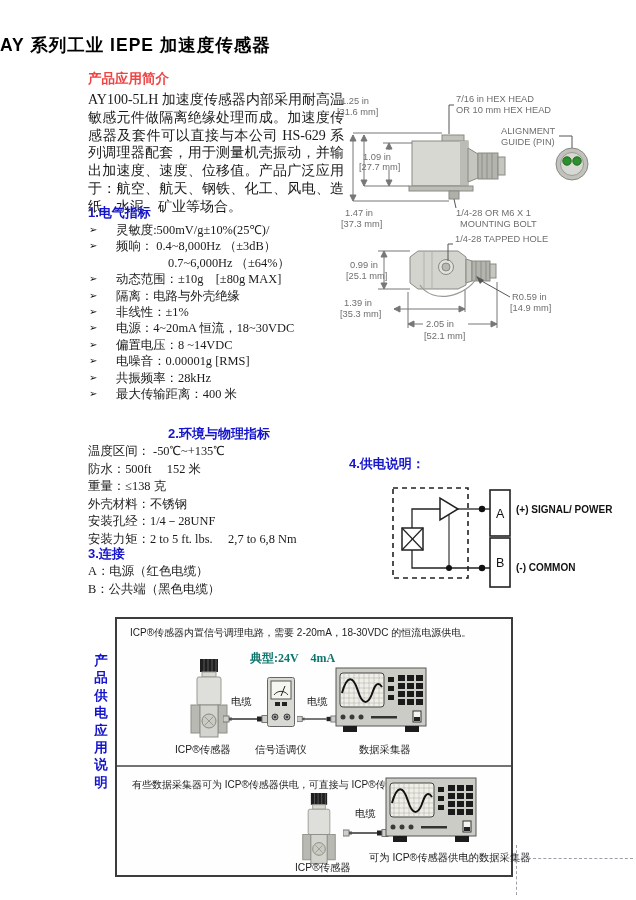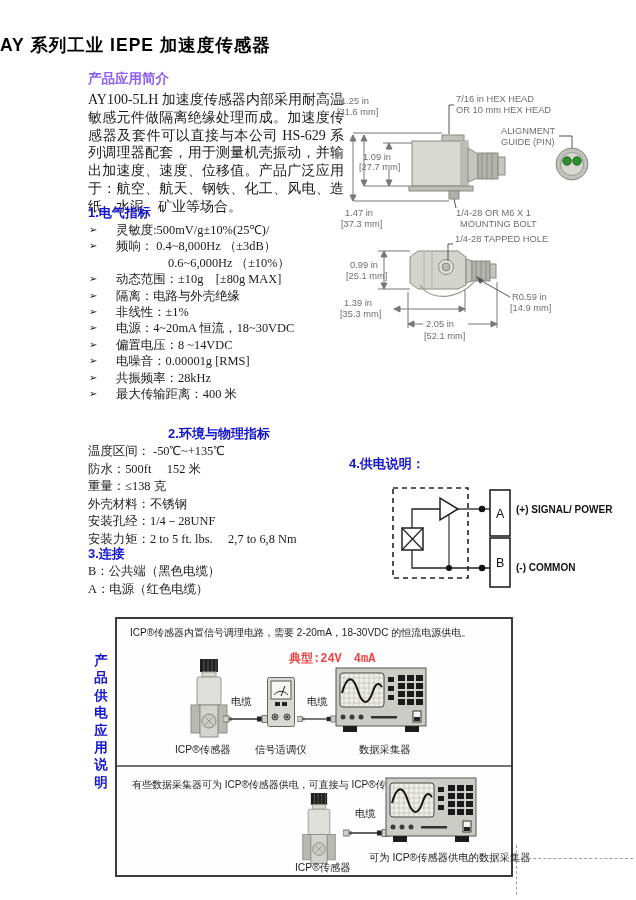--- a/index.html
+++ b/index.html
@@ -2,21 +2,21 @@
 <html><head>
 <meta charset="utf-8">
 <style>
   * { margin:0; padding:0; box-sizing:border-box; }
   body { background:#e8ecef; font-family:"Liberation Sans", sans-serif; }
   .page { position:relative; width:636px; height:900px; background:#ffffff; margin:0 auto; overflow:hidden; color:#1a1a1a; }
 
   .title { position:absolute; top:33px; left:0; width:100%; text-align:left;
            font-size:17.5px; font-weight:bold; letter-spacing:1px; color:#000; }
 
-  .h-red  { color:#8b5cf6; font-weight:bold; font-size:13.5px; font-family:"Liberation Sans",sans-serif; }
+  .h-red  { color:#ef4444; font-weight:bold; font-size:13.5px; font-family:"Liberation Sans",sans-serif; }
   .h-blue { color:#1414cc; font-weight:bold; font-size:13px; font-family:"Liberation Sans",sans-serif; }
 
   .intro { position:absolute; left:88px; top:70px; width:256px; }
   .intro p { margin-top:3px; font-size:14px; line-height:17.8px; text-align:justify;
              font-family:"Liberation Serif", serif; }
 
   .tech { position:absolute; left:88px; top:204px; width:262px; }
   .tech .h-blue { line-height:18px; }
   .spec-line { display:flex; font-size:12.4px; line-height:16.4px; font-family:"Liberation Serif", serif; }
   .spec-line .blt { width:28px; flex:none; font-size:10px; padding-left:1px; color:#111; }
@@ -41,22 +41,22 @@
                 line-height:17.4px; word-break:break-all; text-align:center; }
 
   .bottom-box { position:absolute; left:115px; top:617px; width:398px; height:260px;
                 border:2px solid #3c3c3c; background:#fefefe; }
   .panel { position:relative; }
   .panel1 { height:148px; border-bottom:2px solid #737373; }
   .panel2 { height:106px; }
   .panel .note { position:absolute; font-size:10px; color:#1c1c1c; white-space:nowrap; }
   .p1-note { left:13px; top:7px; }
   .p2-note { left:15px; top:11px; }
-  .typical { position:absolute; left:133px; top:31px; font-size:12px; font-weight:bold; color:#ef4444;
-             font-family:Liberation Mono, monospace;margin-left:39px; }
+  .typical { position:absolute; left:133px; top:31px; font-size:12px; font-weight:bold; color:#0f766e;
+             font-family:Liberation Serif, serif; }
   .dev-label { position:absolute; font-size:10.3px; color:#1c1c1c; white-space:nowrap;text-align:center; }
   .cable-label { position:absolute; font-size:10.3px; color:#1c1c1c; }
   .dev { position:absolute; }
 
   .dash-v { position:absolute; left:516px; top:845px; height:50px; width:0;
             border-left:1px dashed #9aa0a6; }
   .dash-h { position:absolute; left:528px; top:858px; width:105px; height:0;
             border-top:1px dashed #9aa0a6; }
 </style>
 </head>
@@ -74,21 +74,21 @@
   <div class="tech">
     <div class="h-blue">1.电气指标</div>
     <div class="spec-line">
         <span class="blt">➢</span>
         <span>灵敏度:500mV/g±10%(25℃)/</span>
       </div>
     <div class="spec-line">
         <span class="blt">➢</span>
         <span>频响： 0.4~8,000Hz （±3dB）</span>
       </div>
-    <div class="spec-cont">0.6~6,000Hz （±10%）</div>
+    <div class="spec-cont">0.7~6,000Hz （±64%）</div>
     <div class="spec-line">
         <span class="blt">➢</span>
         <span>动态范围：±10g　[±80g MAX]</span>
       </div>
     <div class="spec-line">
         <span class="blt">➢</span>
         <span>隔离：电路与外壳绝缘</span>
       </div>
     <div class="spec-line">
         <span class="blt">➢</span>
@@ -121,22 +121,22 @@
     <div class="plain-line">温度区间：  -50℃~+135℃</div>
     <div class="plain-line">防水：500ft　 152 米</div>
     <div class="plain-line">重量：≤138 克</div>
     <div class="plain-line">外壳材料：不锈钢</div>
     <div class="plain-line">安装孔经：1/4－28UNF</div>
     <div class="plain-line">安装力矩：2 to 5 ft. lbs.　 2,7 to 6,8 Nm</div>
   </div>
 
   <div class="conn">
     <div class="h-blue">3.连接</div>
+    <div class="plain-line">A：电源（红色电缆）</div>
     <div class="plain-line">B：公共端（黑色电缆）</div>
-    <div class="plain-line">A：电源（红色电缆）</div>
   </div>
 
   <svg class="dev" style="left:315px; top:88px;" width="321" height="148" viewBox="0 0 321 148">
     <g stroke="#8a8a84" stroke-width="1" fill="#d2d2cc">
       <rect x="127" y="47" width="22" height="7" fill="#c2c2bc"></rect>
       <rect x="97" y="53" width="56" height="45" fill="#d8d8d2"></rect>
       <rect x="145" y="53" width="8" height="45" fill="#bcbcb6" stroke="none"></rect>
       <polygon points="153,60 163,66 163,90 153,94" fill="#c6c6c0"></polygon>
       <rect x="163" y="65" width="20" height="26" fill="#b4b4ae"></rect>
       <line x1="167" y1="65" x2="167" y2="91" stroke="#8e8e88"></line>

